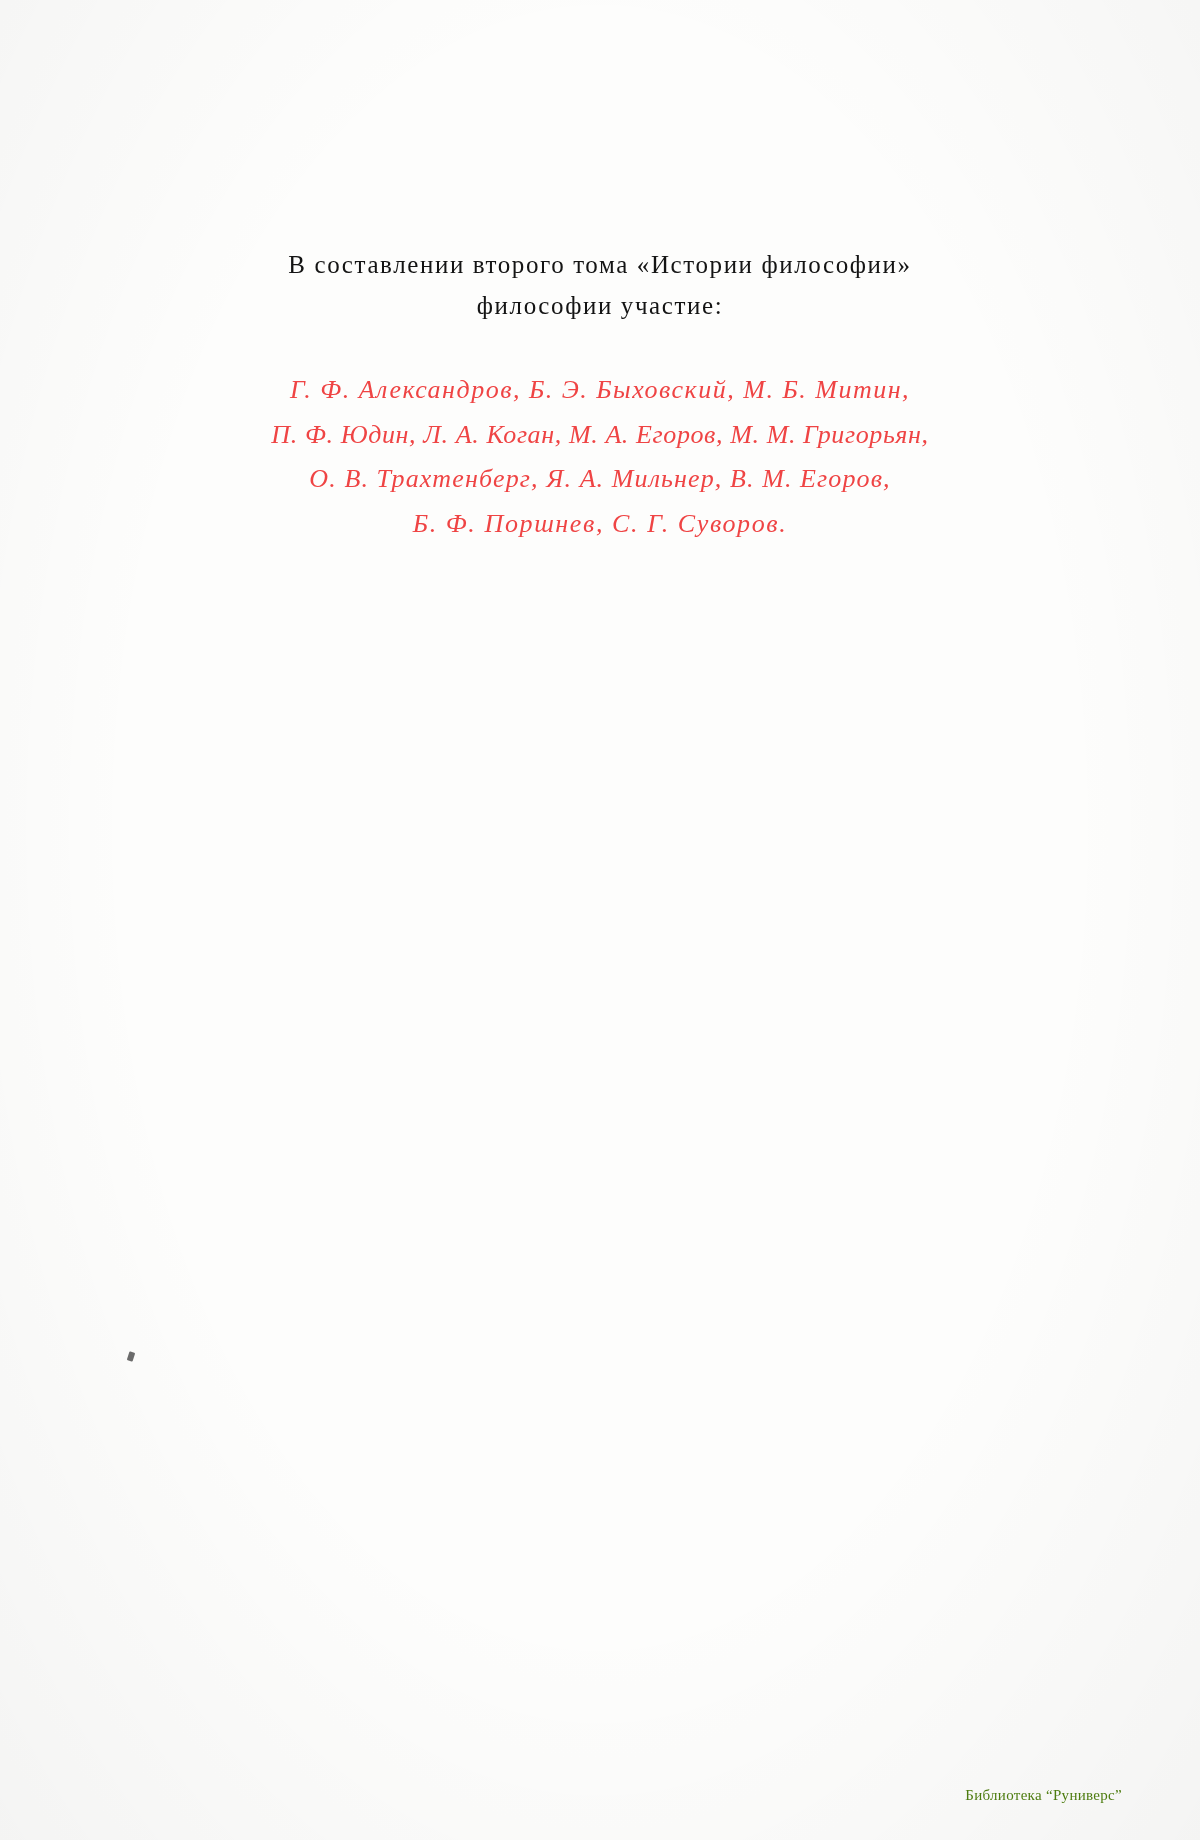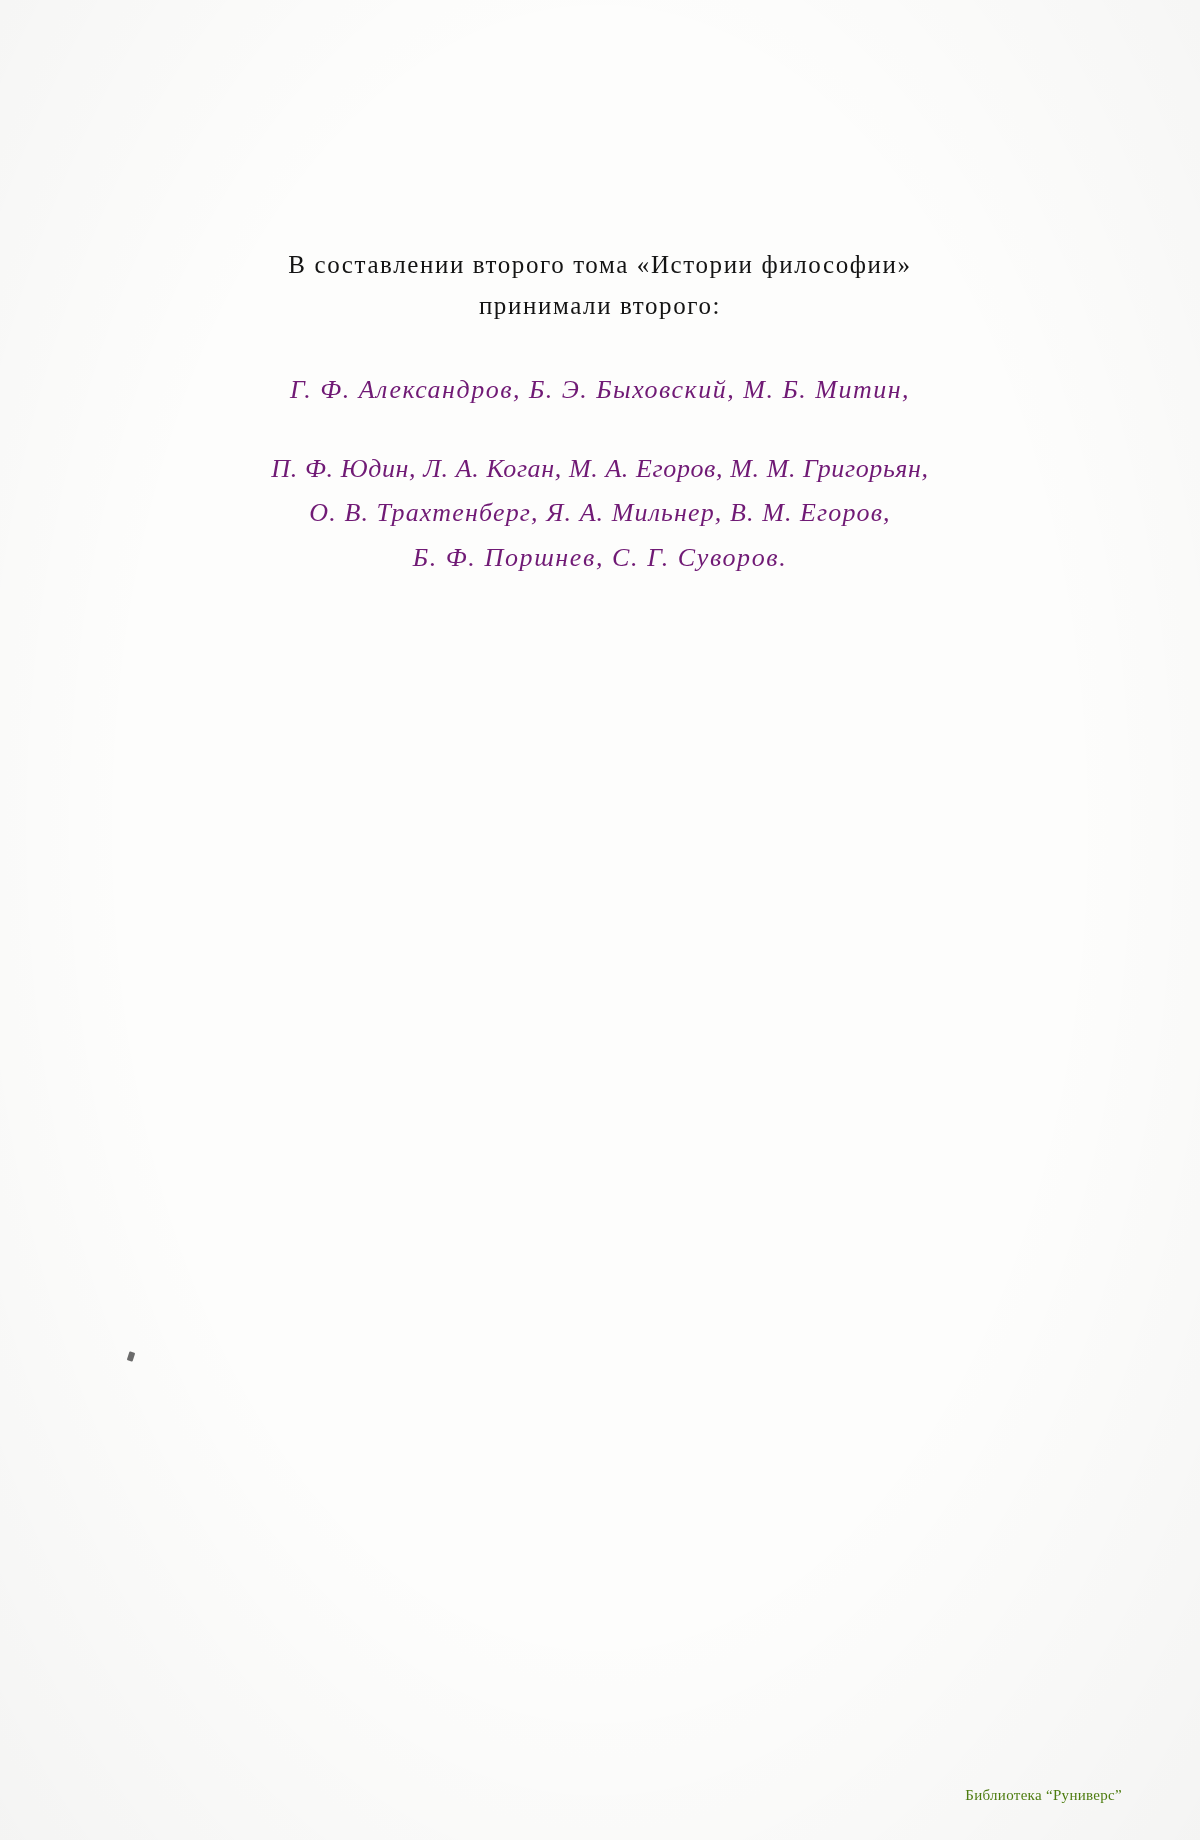--- a/index.html
+++ b/index.html
@@ -58,28 +58,28 @@
   .heading .line-2 {
     letter-spacing: 1.6px;
   }
 
   .contributors {
     margin-top: 42px;
     text-align: center;
     font-style: italic;
     font-size: 26px;
     line-height: 1.72;
-    color: #701a75;
+    color: #ef4444;
   }
   .contributors .line {
     display: block;
     white-space: nowrap;
   }
   .contributors .c-line-1 { letter-spacing: 1.5px; }
-  .contributors .c-line-2 { letter-spacing: 0.6px; margin-top: 34px; }
+  .contributors .c-line-2 { letter-spacing: 0.6px; }
   .contributors .c-line-3 { letter-spacing: 1.1px; }
   .contributors .c-line-4 { letter-spacing: 1.6px; }
 
   
   .ink-mark {
     position: absolute;
     left: 128px;
     top: 1352px;
     width: 6px;
     height: 9px;
@@ -102,21 +102,21 @@
 </style>
 </head>
 <body>
 
 <div class="page">
 
   <div class="content">
 
     <div class="heading">
       <span class="line line-1">В составлении второго тома «Истории философии»</span>
-      <span class="line line-2">принимали второго:</span>
+      <span class="line line-2">философии участие:</span>
     </div>
 
     <div class="contributors">
       <span class="line c-line-1">Г.  Ф.  Александров,  Б.  Э.  Быховский,  М.  Б.  Митин,</span>
       <span class="line c-line-2">П. Ф. Юдин, Л. А. Коган, М. А. Егоров, М. М. Григорьян,</span>
       <span class="line c-line-3">О.  В.  Трахтенберг,  Я.  А.  Мильнер,  В.  М.  Егоров,</span>
       <span class="line c-line-4">Б.  Ф.  Поршнев,  С.  Г.  Суворов.</span>
     </div>
 
   </div>

